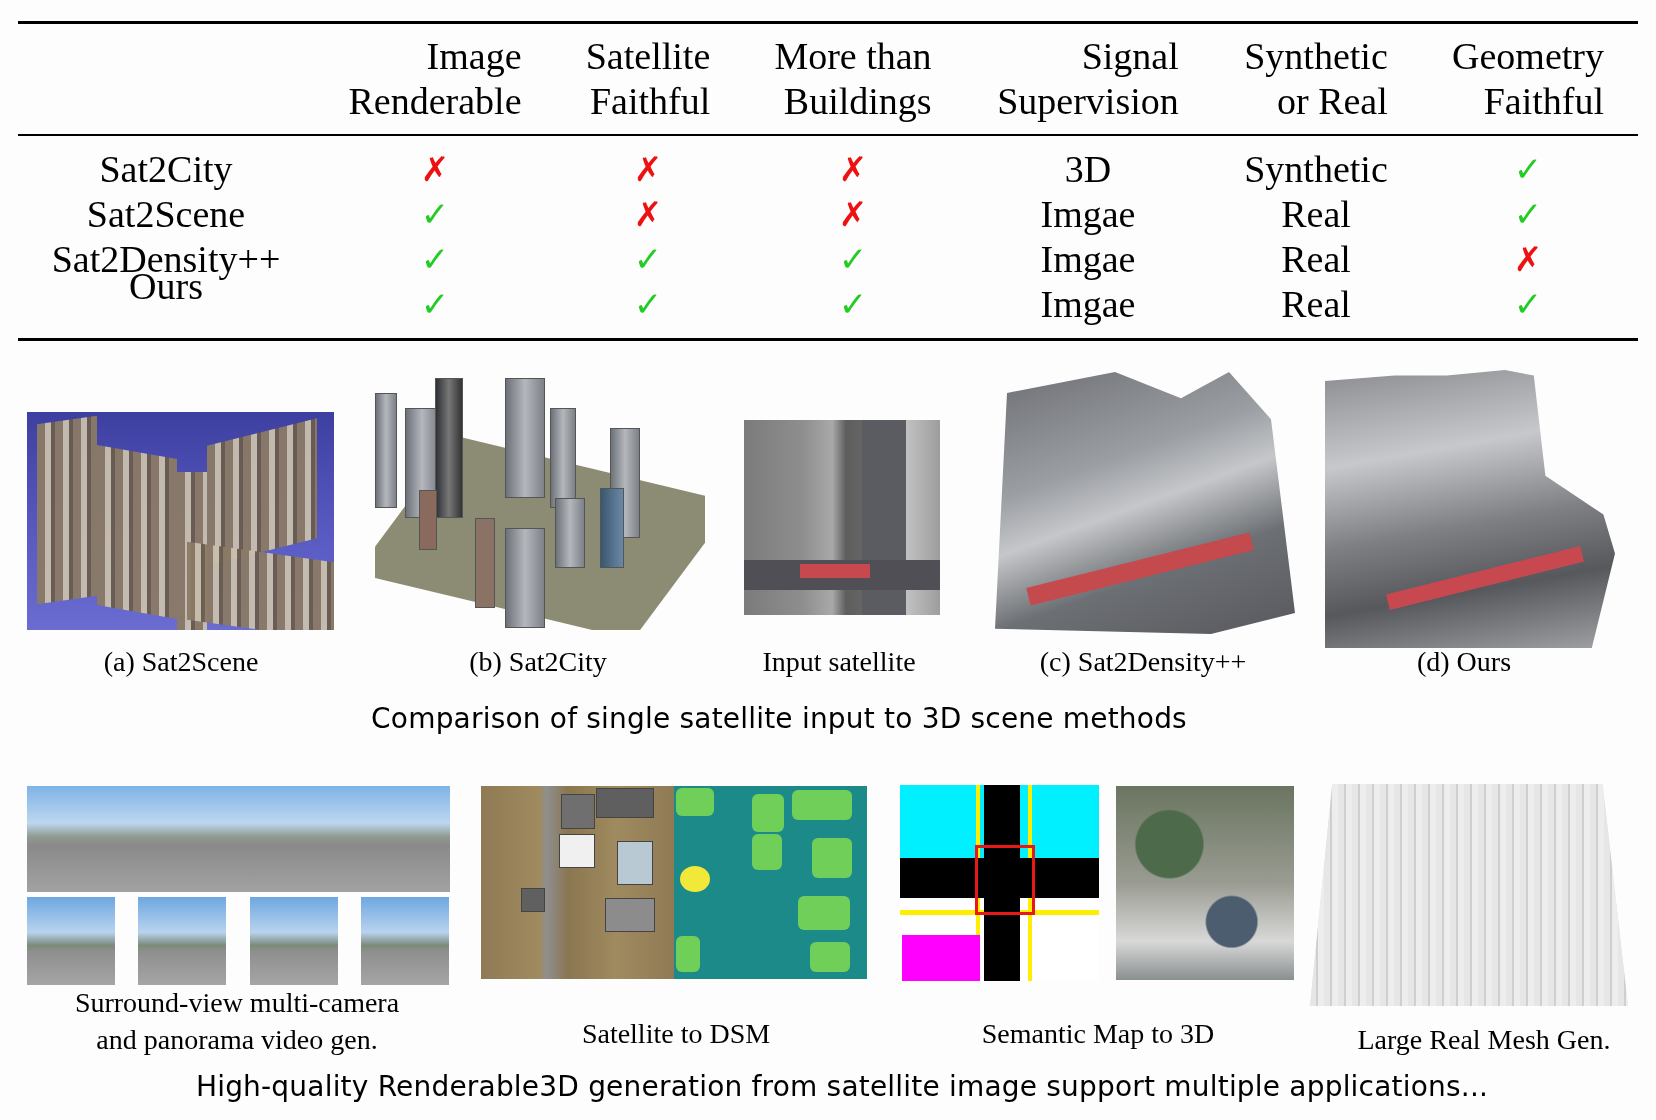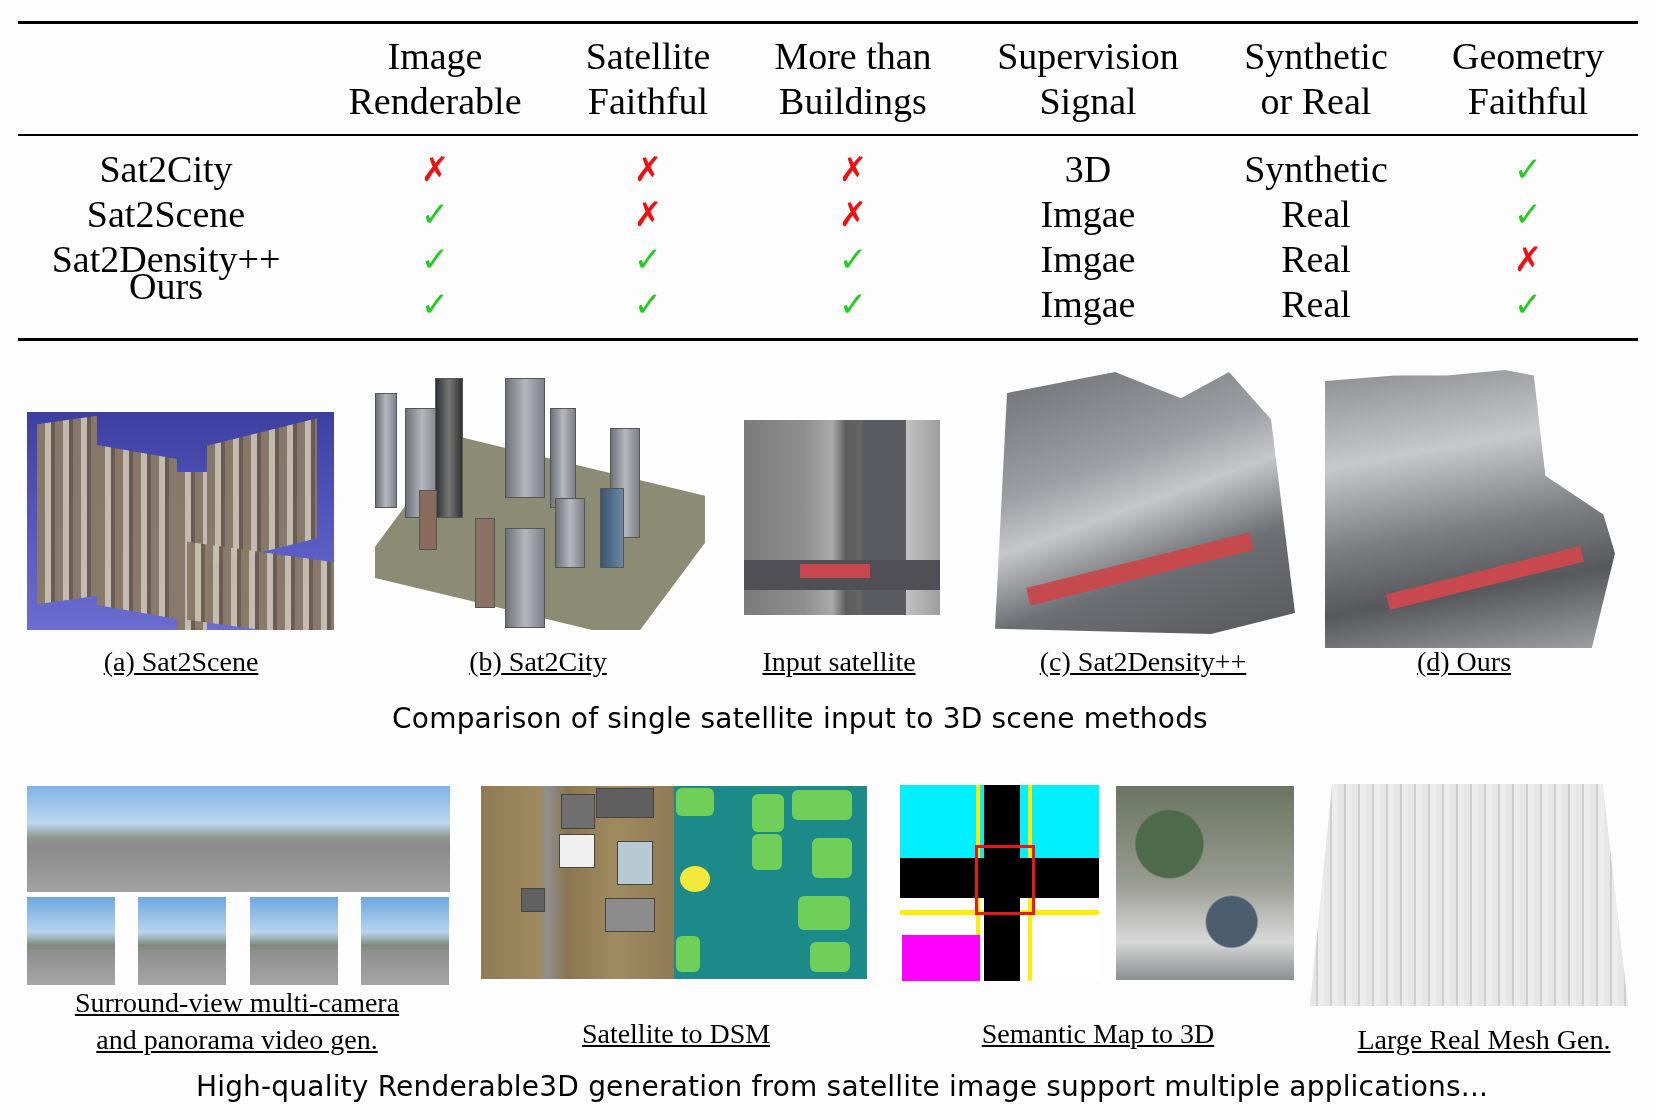--- a/index.html
+++ b/index.html
@@ -4,30 +4,30 @@
 <style>
   * { box-sizing: border-box; margin: 0; padding: 0; }
   html, body { width: 1656px; height: 1120px; background: #fdfdfd; overflow: hidden; }
   body { position: relative; font-family: "Liberation Serif", "DejaVu Serif", serif; color: #000; }
 
   
   .rule { position: absolute; left: 18px; width: 1620px; background: #000; }
   .rule.top { top: 21px; height: 3px; }
   .rule.mid { top: 134px; height: 2px; }
   .rule.bot { top: 338px; height: 3px; }
-  .th { position: absolute; top: 34px; text-align: center; font-size: 38px; line-height: 45px; transform: translateX(-50%); white-space: nowrap; }
+  .th { position: absolute; top: 34px; text-align: right; font-size: 38px; line-height: 45px; transform: translateX(-50%); white-space: nowrap; }
   .th span { display: block; }
   .td { position: absolute; text-align: center; font-size: 38px; line-height: 45px; transform: translateX(-50%); white-space: nowrap; }
   .mark { font-family: "DejaVu Sans", sans-serif; font-size: 34px; }
   .mark.yes { color: #22cc22; }
   .mark.no  { color: #ee1111; }
 
   
   .img { position: absolute; overflow: hidden; }
-  .cap { position: absolute; font-size: 28px; text-align: right; transform: translateX(-50%); white-space: nowrap; text-decoration: underline; }
+  .cap { position: absolute; font-size: 28px; text-align: right; transform: translateX(-50%); white-space: nowrap; }
   .headline { position: absolute; font-family: "DejaVu Sans", sans-serif; font-size: 28px; transform: translateX(-50%); white-space: nowrap; letter-spacing: 0.2px; }
 
   
   .sat2scene { left: 27px; top: 412px; width: 307px; height: 218px;
     background: linear-gradient(180deg,#3d3fa0 0%,#5a5cc4 60%,#6a6cd0 100%); }
   .sat2scene .f { position:absolute; background: repeating-linear-gradient(90deg,#8a7a66 0 8px,#c9bfae 8px 14px,#6a5c4e 14px 18px); opacity:.95; }
 
   
   .sat2city { left: 375px; top: 378px; width: 330px; height: 252px; }
   .sat2city .base { position:absolute; left:10px; top:90px; width:320px; height:140px; background:#8c8c74; transform: skewX(-28deg) rotate(12deg); }
@@ -91,22 +91,22 @@
   </div>
   <div class="th" style="left:648px">
     <span>Satellite</span>
     <span>Faithful</span>
   </div>
   <div class="th" style="left:853px">
     <span>More than</span>
     <span>Buildings</span>
   </div>
   <div class="th" style="left:1088px">
+    <span>Signal</span>
     <span>Supervision</span>
-    <span>Signal</span>
   </div>
   <div class="th" style="left:1316px">
     <span>Synthetic</span>
     <span>or Real</span>
   </div>
   <div class="th" style="left:1528px">
     <span>Geometry</span>
     <span>Faithful</span>
   </div>
 
@@ -188,21 +188,21 @@
   <div class="img ours">
     <div class="red"></div>
   </div>
 
   <div class="cap" style="left:181px;top:646px">(a) Sat2Scene</div>
   <div class="cap" style="left:538px;top:646px">(b) Sat2City</div>
   <div class="cap" style="left:839px;top:646px">Input  satellite</div>
   <div class="cap" style="left:1143px;top:646px">(c) Sat2Density++</div>
   <div class="cap" style="left:1464px;top:646px">(d) Ours</div>
 
-  <div class="headline" style="left:800px;top:702px">Comparison of single satellite input  to 3D scene methods</div>
+  <div class="headline" style="left:779px;top:702px">Comparison of single satellite input  to 3D scene methods</div>
 </div>
 
 <div>
   <div class="img pano"></div>
   <div class="img cam" style="left:27px"></div>
   <div class="img cam" style="left:138px"></div>
   <div class="img cam" style="left:250px"></div>
   <div class="img cam" style="left:361px"></div>
 
   <div class="img dsm-sat">

